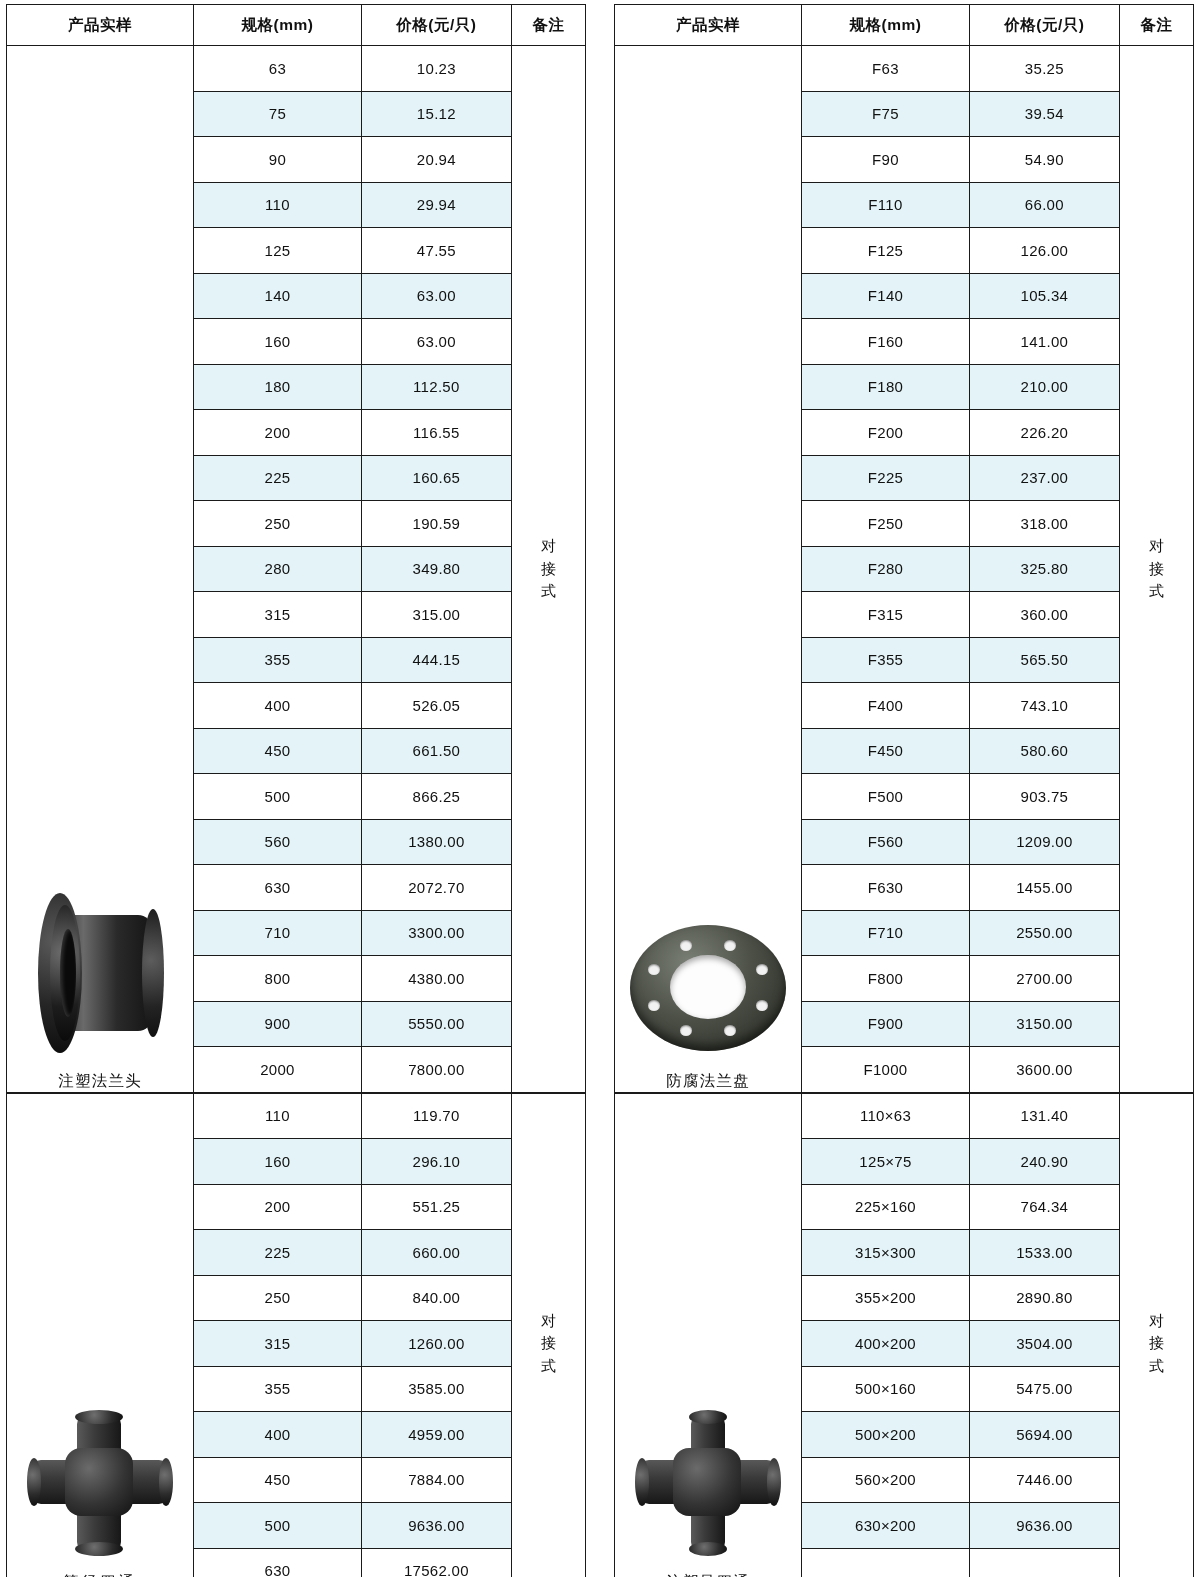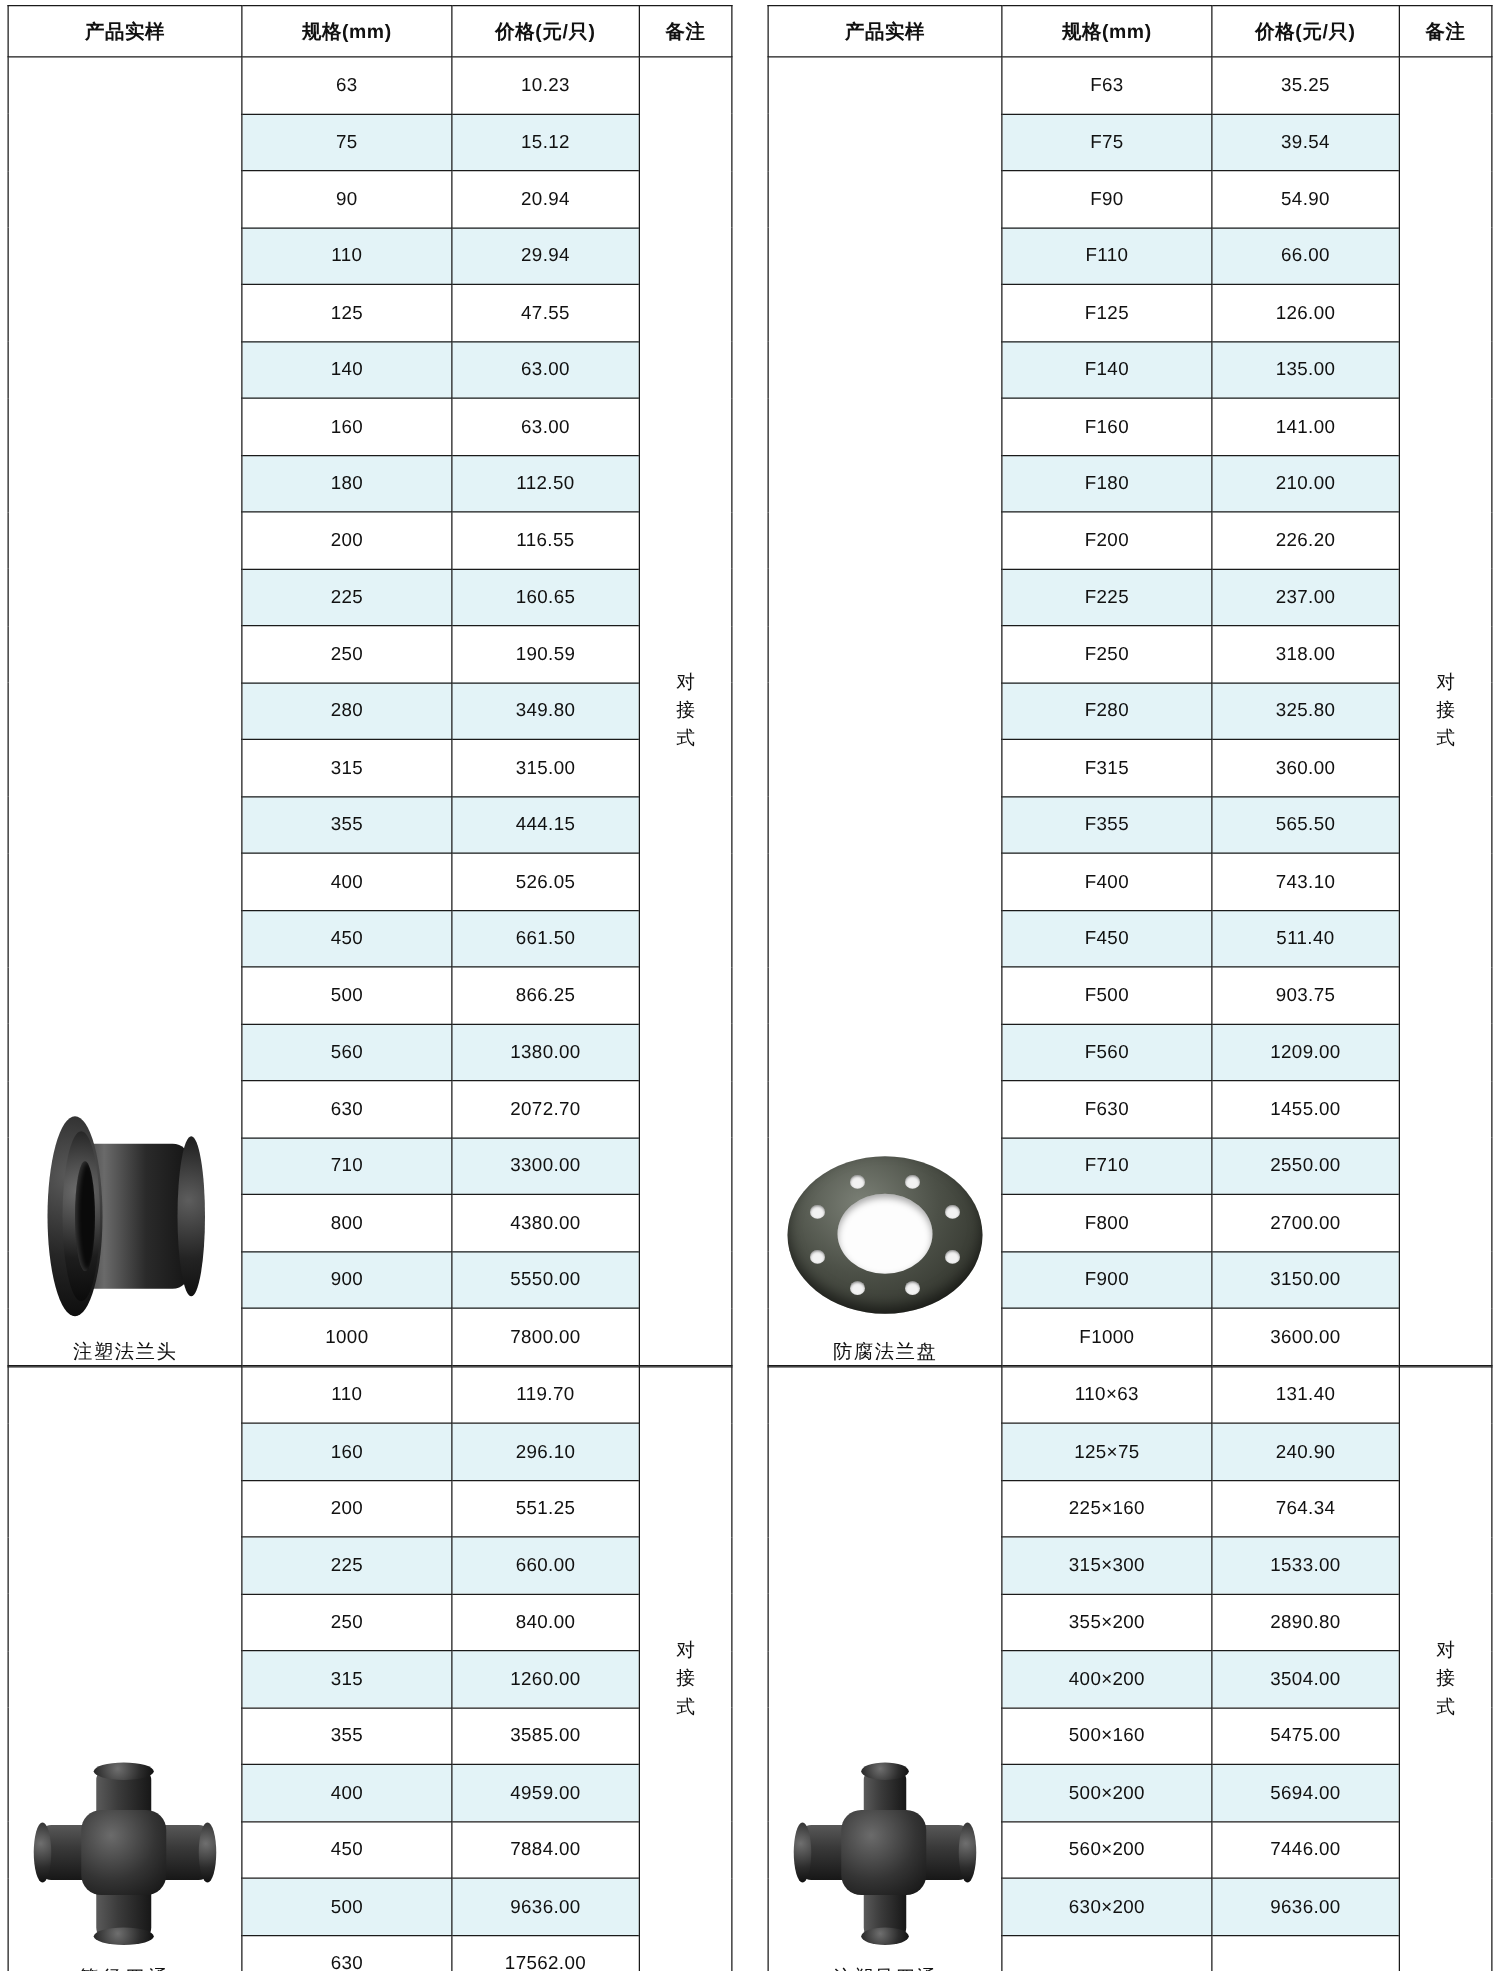--- a/index.html
+++ b/index.html
@@ -308,21 +308,21 @@
           </tr>
           <tr>
             <td class="datacell">800</td>
             <td class="datacell">4380.00</td>
           </tr>
           <tr class="alt">
             <td class="datacell">900</td>
             <td class="datacell">5550.00</td>
           </tr>
           <tr>
-            <td class="datacell">1000</td>
+            <td class="datacell">2000</td>
             <td class="datacell">7800.00</td>
           </tr>
         </tbody>
     </table>
 
     <table class="pricetable">
       <colgroup>
           <col class="c-sample">
           <col class="c-spec">
           <col class="c-price">
@@ -444,21 +444,21 @@
           <tr class="alt">
             <td class="datacell">F110</td>
             <td class="datacell">66.00</td>
           </tr>
           <tr>
             <td class="datacell">F125</td>
             <td class="datacell">126.00</td>
           </tr>
           <tr class="alt">
             <td class="datacell">F140</td>
-            <td class="datacell">135.00</td>
+            <td class="datacell">105.34</td>
           </tr>
           <tr>
             <td class="datacell">F160</td>
             <td class="datacell">141.00</td>
           </tr>
           <tr class="alt">
             <td class="datacell">F180</td>
             <td class="datacell">210.00</td>
           </tr>
           <tr>
@@ -484,21 +484,21 @@
           <tr class="alt">
             <td class="datacell">F355</td>
             <td class="datacell">565.50</td>
           </tr>
           <tr>
             <td class="datacell">F400</td>
             <td class="datacell">743.10</td>
           </tr>
           <tr class="alt">
             <td class="datacell">F450</td>
-            <td class="datacell">511.40</td>
+            <td class="datacell">580.60</td>
           </tr>
           <tr>
             <td class="datacell">F500</td>
             <td class="datacell">903.75</td>
           </tr>
           <tr class="alt">
             <td class="datacell">F560</td>
             <td class="datacell">1209.00</td>
           </tr>
           <tr>

